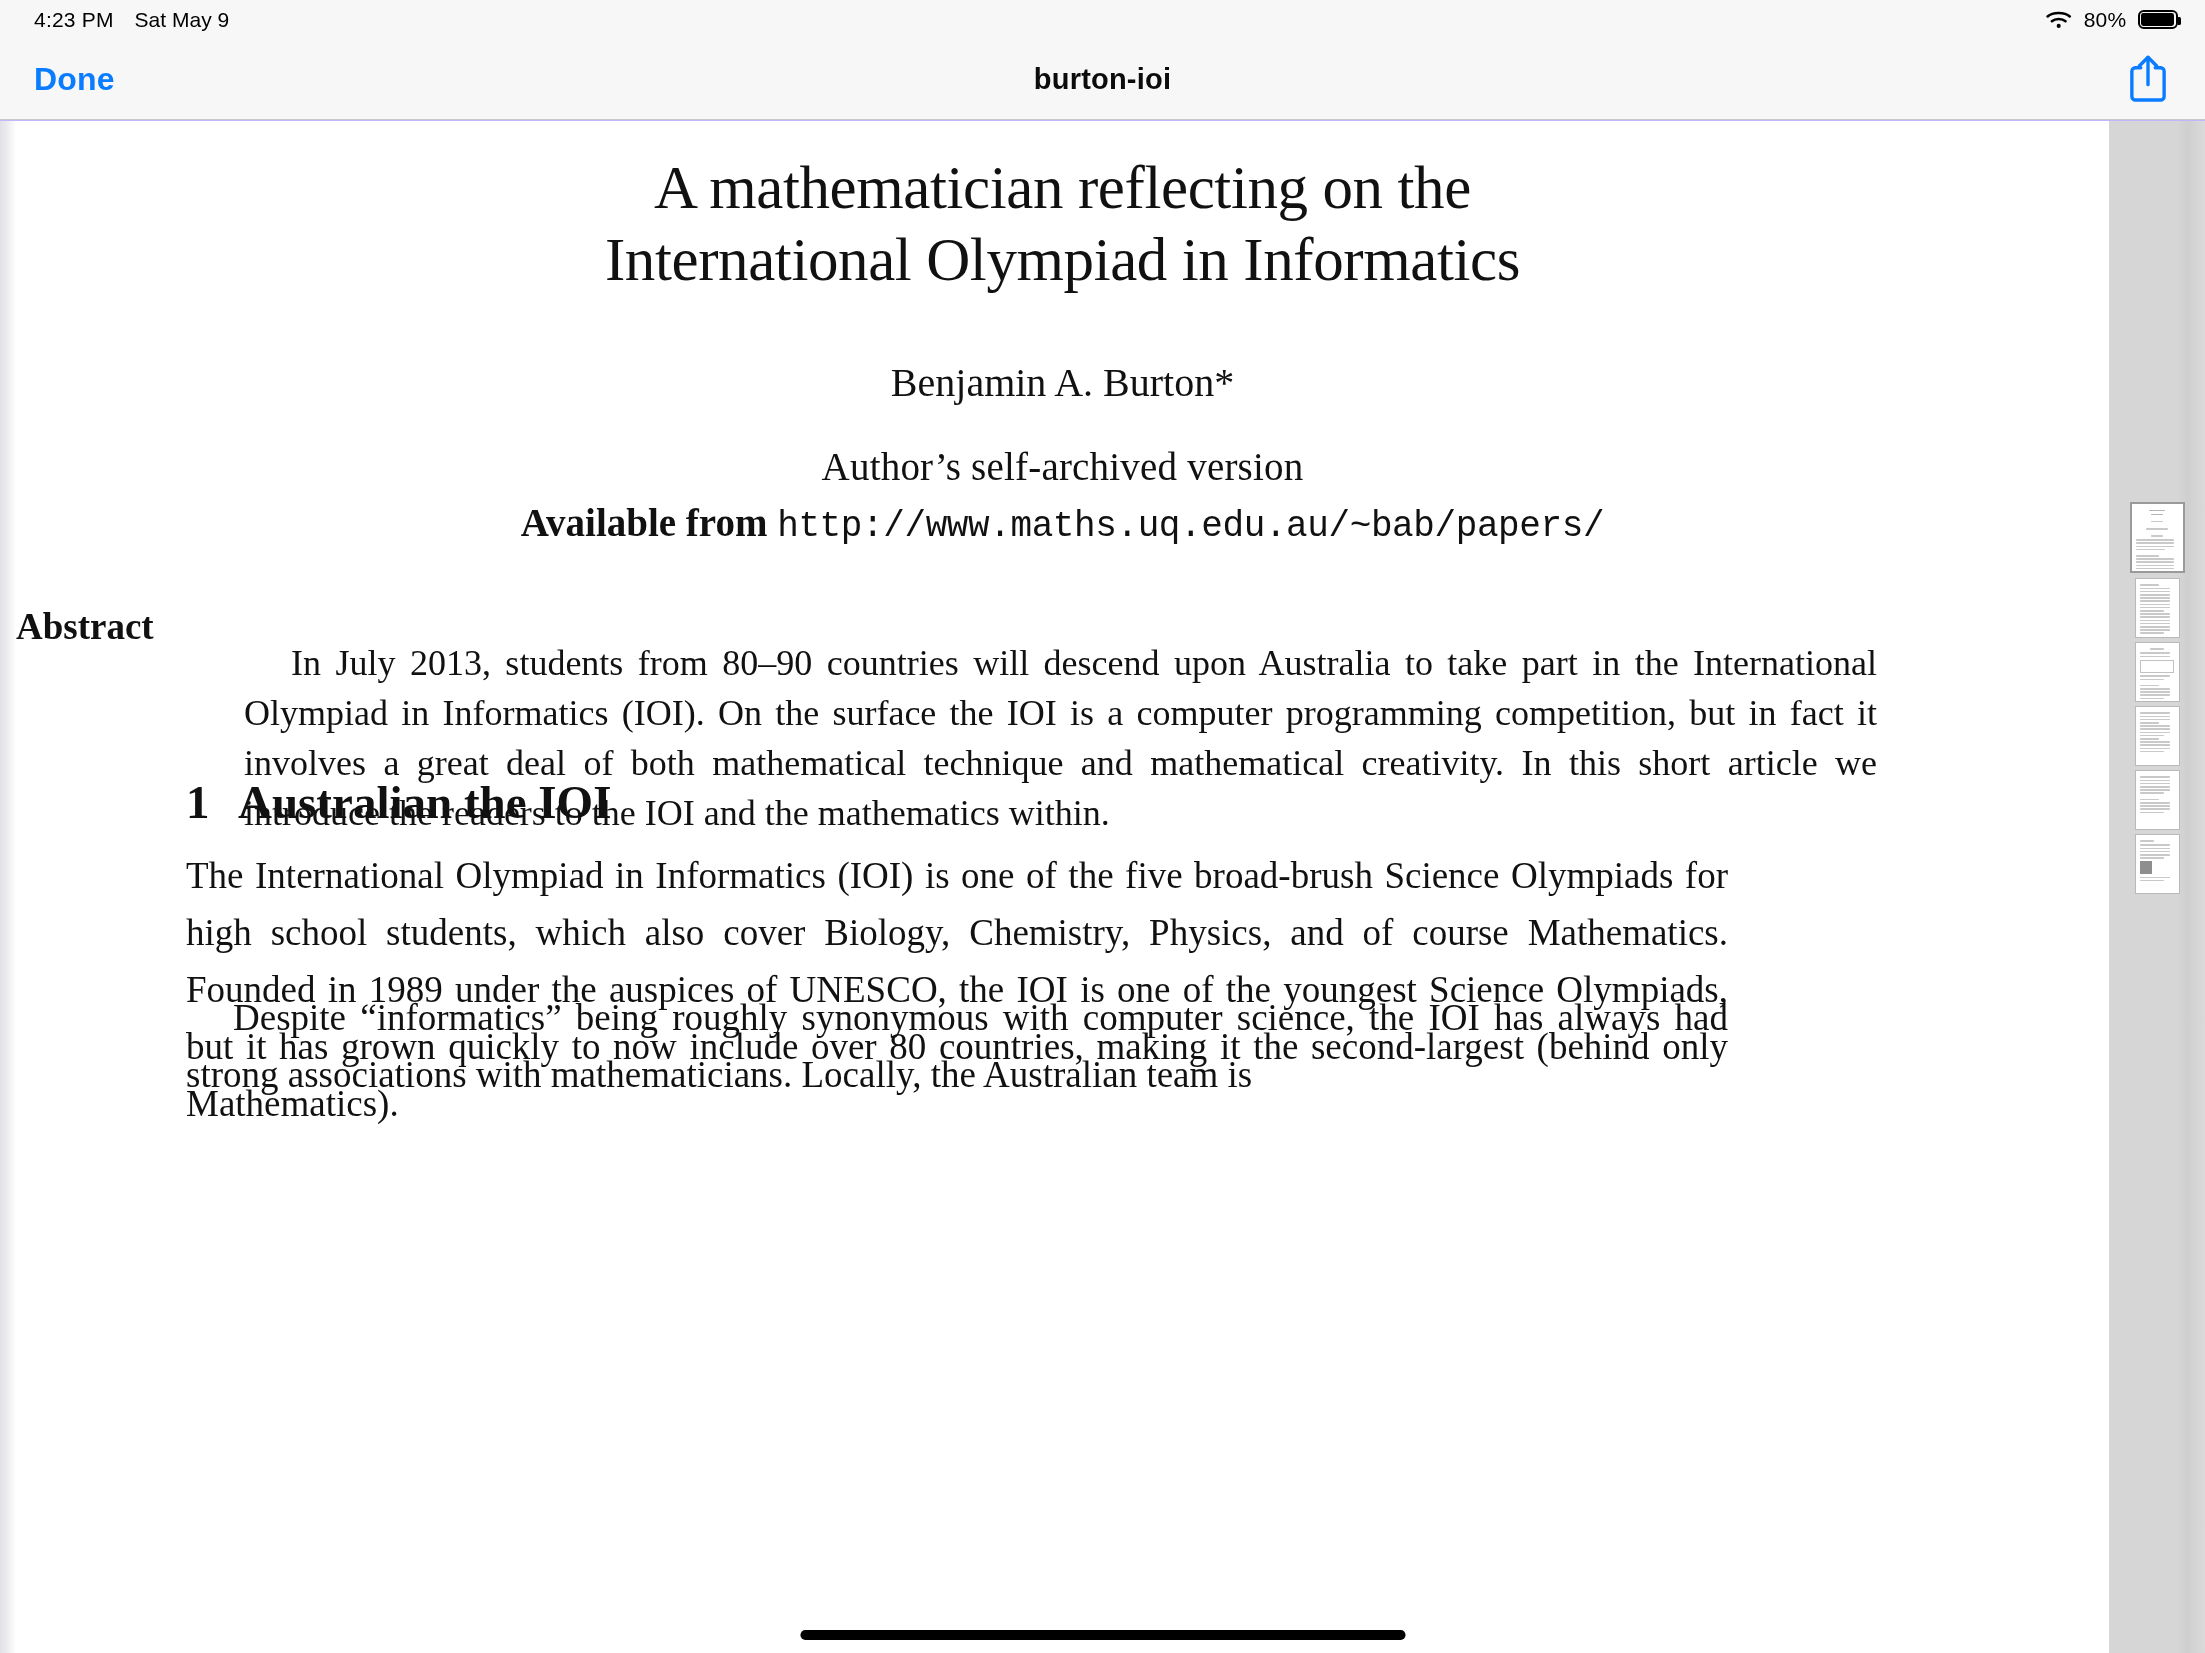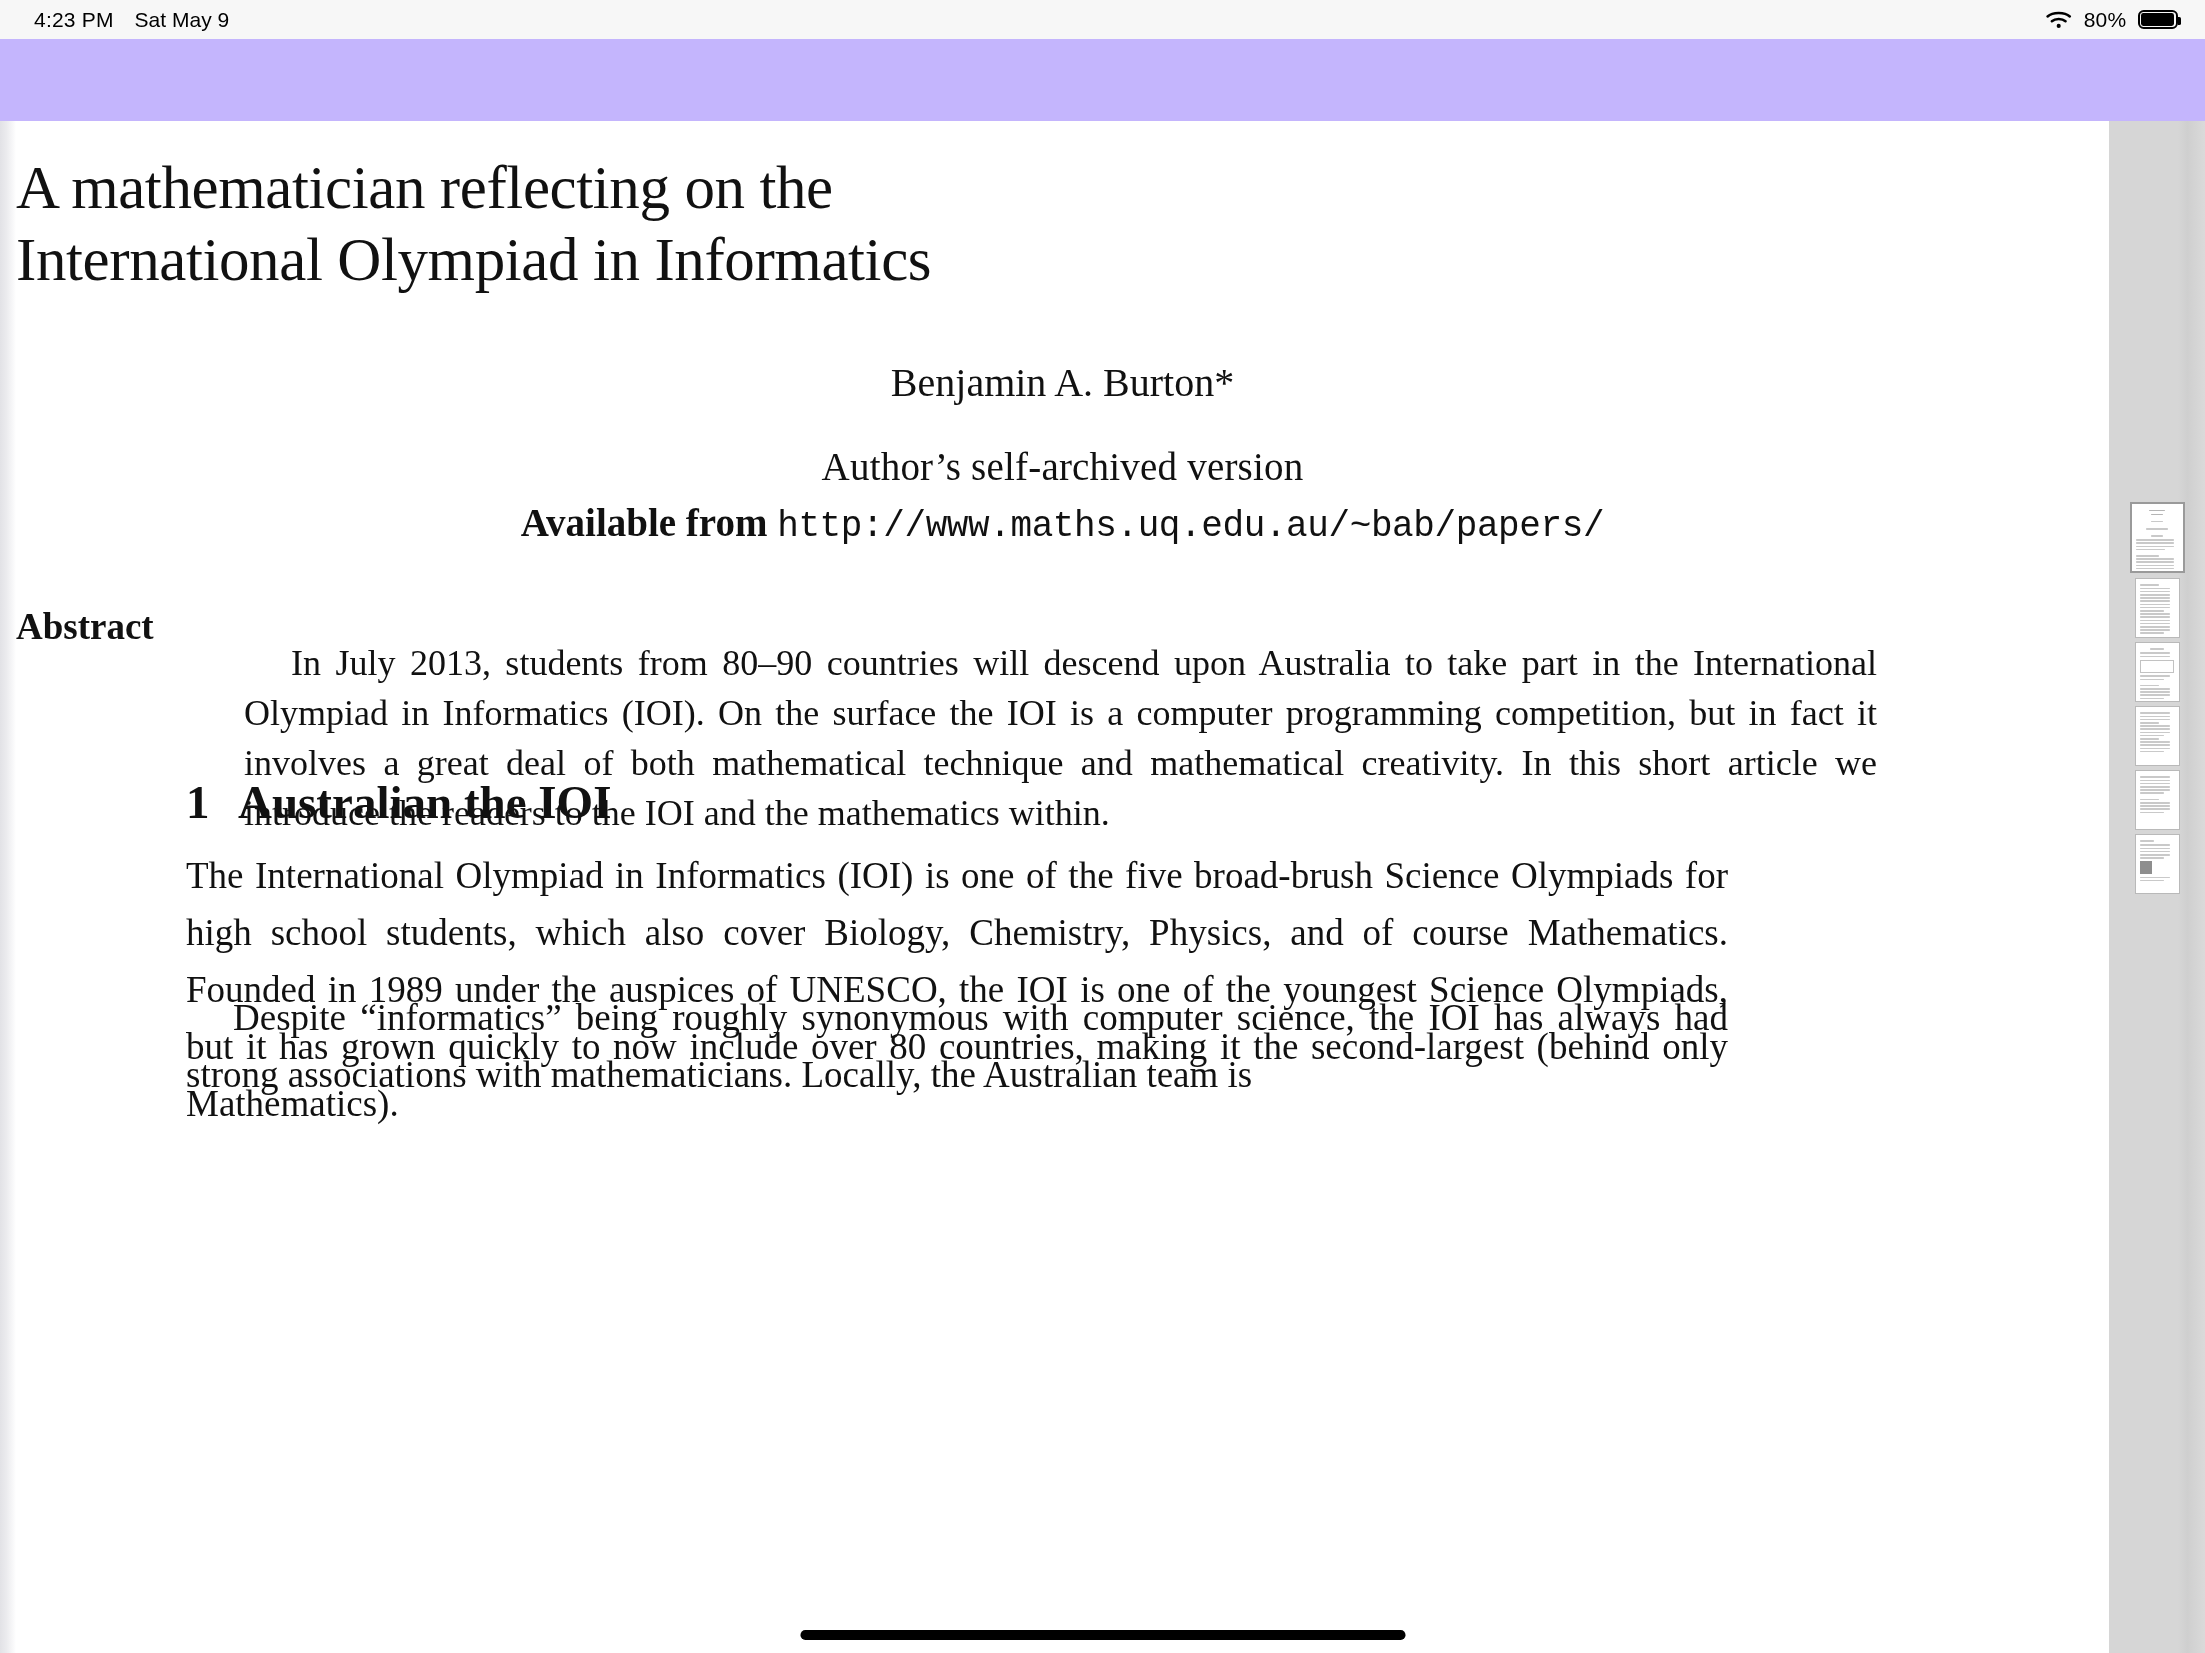--- a/index.html
+++ b/index.html
@@ -91,21 +91,21 @@
   .thumb-tbl{border:0.8px solid #c2c2c2;height:11.3px;margin:2.4px 0;}
 
   
   .paper{
     position:absolute;left:0;top:0;width:2093px;height:1532px;
     font-family:"Liberation Serif","DejaVu Serif",serif;
     color:#111;
   }
   .doc-title{
     position:absolute;left:0;right:0;top:31px;
-    text-align:left;font-size:61px;line-height:1.18;
+    text-align:center;font-size:61px;line-height:1.18;
     font-weight:400;letter-spacing:-0.4px;
   }
   .doc-author{
     position:absolute;left:0;right:0;top:238px;
     text-align:center;font-size:40px;font-weight:400;
   }
   .selfarch{
     position:absolute;left:0;right:0;top:323px;text-align:center;
   }
   .selfarch .l1{font-size:39px;font-weight:400;letter-spacing:0.2px;}
@@ -158,20 +158,31 @@
           <circle cx="16" cy="19.5" r="2.4" fill="#000" stroke="none"></circle>
         </svg>
       </span>
       <span class="sb-pct">80%</span>
       <span class="batt">
           <i></i>
         </span>
     </div>
   </div>
 
+  <div class="navbar">
+    <button class="nav-done">Done</button>
+    <div class="nav-title">burton-ioi</div>
+    <span class="nav-share">
+      <svg width="42" height="50" viewBox="0 0 26 31" fill="none" stroke="#0a7cff" stroke-width="2.1" stroke-linecap="round" stroke-linejoin="round">
+        <path d="M8.5 8.5 H5.2 A2.2 2.2 0 0 0 3 10.7 V26.3 A2.2 2.2 0 0 0 5.2 28.5 H20.8 A2.2 2.2 0 0 0 23 26.3 V10.7 A2.2 2.2 0 0 0 20.8 8.5 H17.5"></path>
+        <path d="M13 2.2 V19"></path>
+        <path d="M7.6 7.4 L13 2 L18.4 7.4"></path>
+      </svg>
+    </span>
+  </div>
 
   <div class="viewer">
     <div class="page-shadow-left"></div>
 
     <div class="page">
       <div class="paper">
 
         <div class="doc-title">
           <div>A mathematician reflecting on the</div>
           <div>International Olympiad in Informatics</div>

